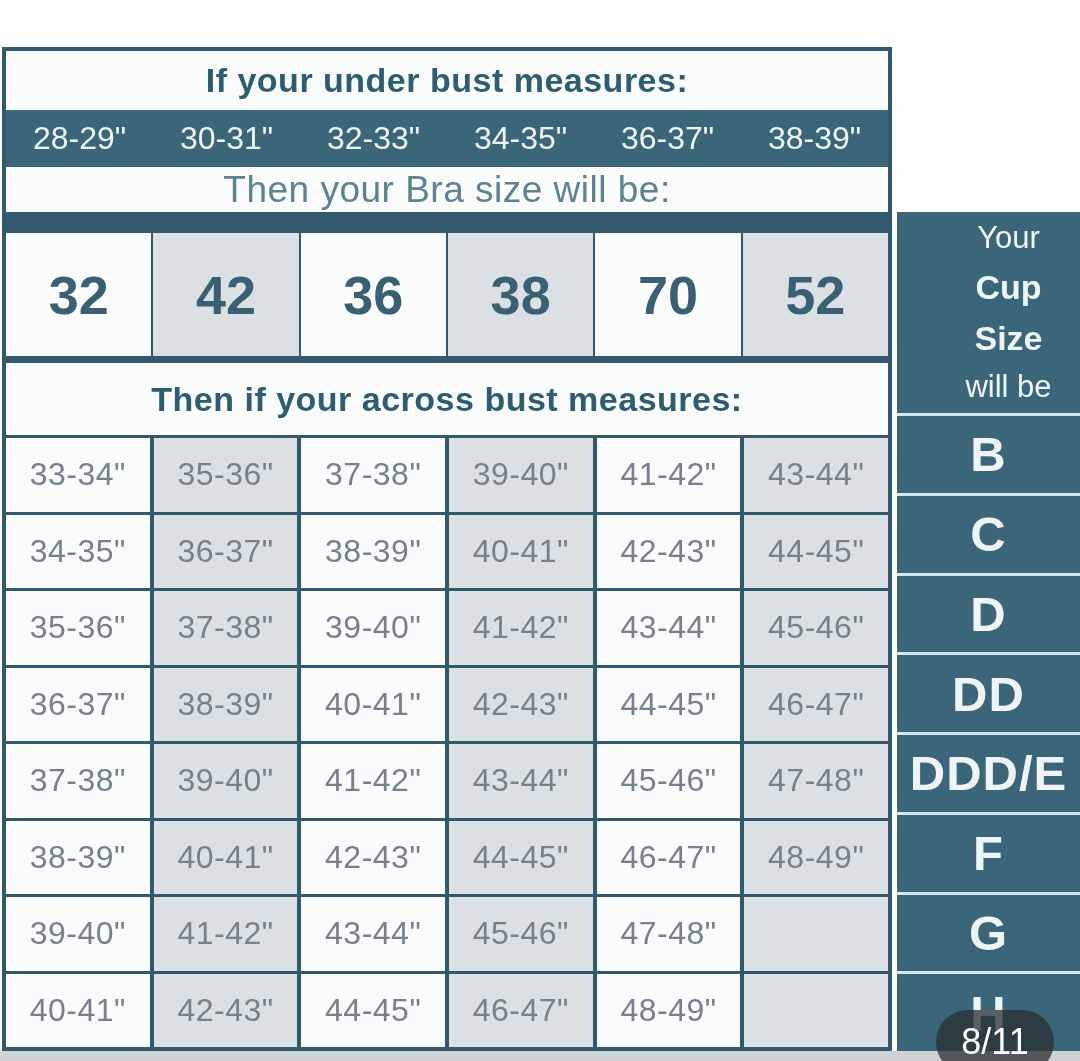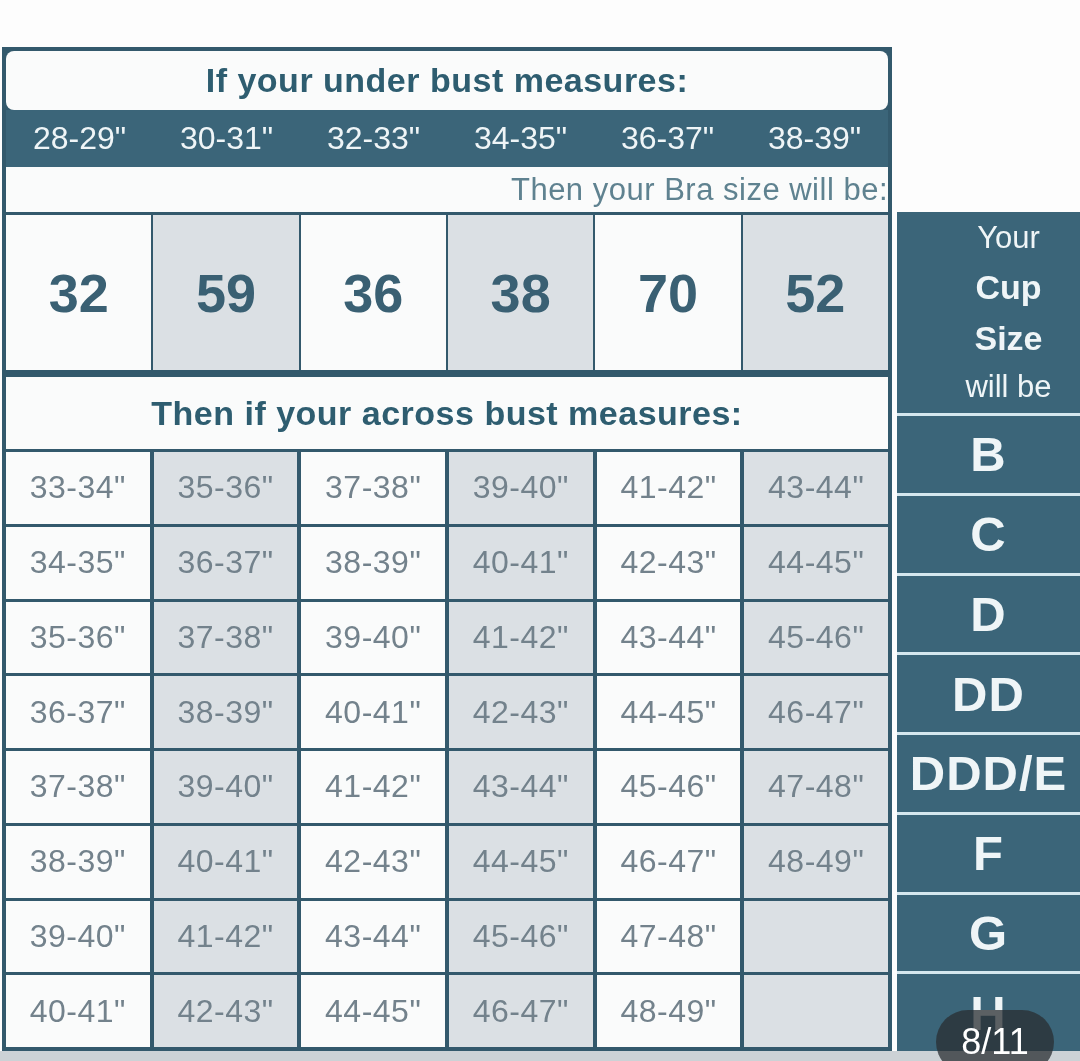--- a/index.html
+++ b/index.html
@@ -10,30 +10,30 @@
     font-family:"Liberation Sans", sans-serif;
   }
 
   
   .main-table {
     position:absolute; left:2px; top:47px; width:890px; height:1004px;
     background:var(--border-teal); border:4px solid var(--border-teal);
     display:flex; flex-direction:column;
   }
   .hdr { background:var(--light-cell); display:flex; align-items:center; justify-content:center; }
-  .hdr1 { height:59px; font-size:34px; font-weight:700; color:var(--dark-text); letter-spacing:.5px;border-radius:8px; }
+  .hdr1 { height:59px; font-size:34px; font-weight:700; color:var(--dark-text); letter-spacing:.5px; }
   .band {
     height:57px; background:var(--teal);
     display:grid; grid-template-columns:repeat(6,1fr);
     align-items:center; justify-items:center;
     color:var(--white-text); font-size:32px;
   }
-  .hdr2 { height:45px; font-size:31px; color:var(--muted-text); letter-spacing:.5px;justify-content:flex-end; }
+  .hdr2 { height:45px; font-size:37px; color:var(--muted-text); letter-spacing:.5px; }
   .sizes {
-    height:155px; margin-top:3px;
+    height:123px; margin-top:21px;
     display:grid; grid-template-columns:repeat(6,1fr); column-gap:2px;
     background:var(--border-teal);
   }
   .size-cell {
     display:flex; align-items:center; justify-content:center;
     font-size:54px; font-weight:700; color:var(--size-text);
   }
   .hdr3 { height:72px; margin-top:7px; font-size:34px; font-weight:700; color:var(--dark-text); letter-spacing:.5px; }
   .grid {
     flex:1; margin-top:3px;
@@ -96,21 +96,21 @@
     <span class="band-cell">36-37"</span>
     <span class="band-cell">38-39"</span>
   </div>
 
   <div class="hdr hdr2">
     <span>Then your Bra size will be:</span>
   </div>
 
   <div class="sizes">
     <div class="size-cell">32</div>
-    <div class="size-cell">59</div>
+    <div class="size-cell">42</div>
     <div class="size-cell">36</div>
     <div class="size-cell">38</div>
     <div class="size-cell">70</div>
     <div class="size-cell">52</div>
   </div>
 
   <div class="hdr hdr3">
     <span>Then if your across bust measures:</span>
   </div>
 

